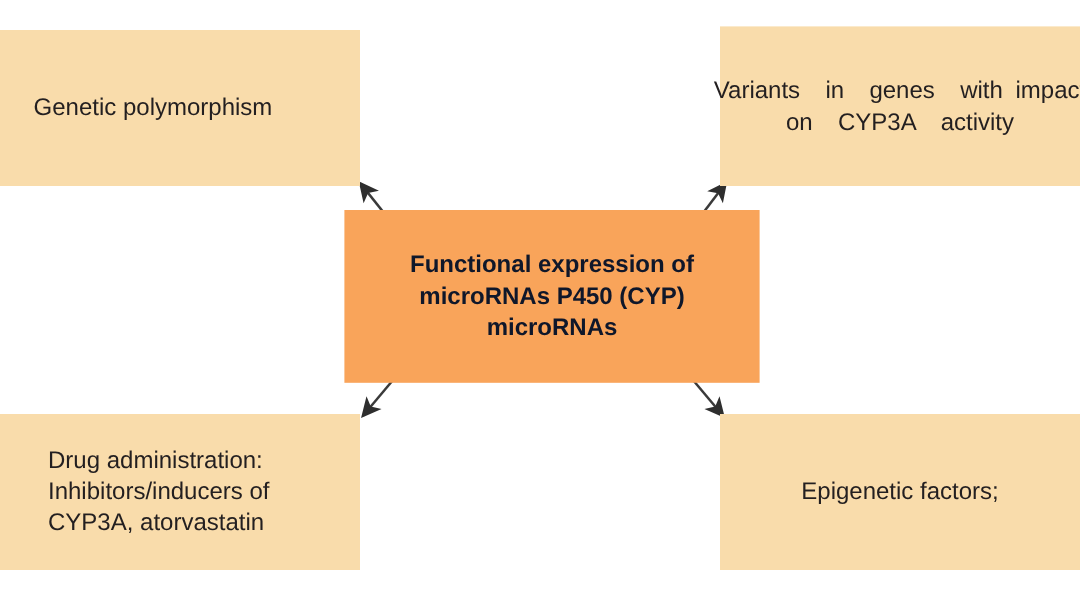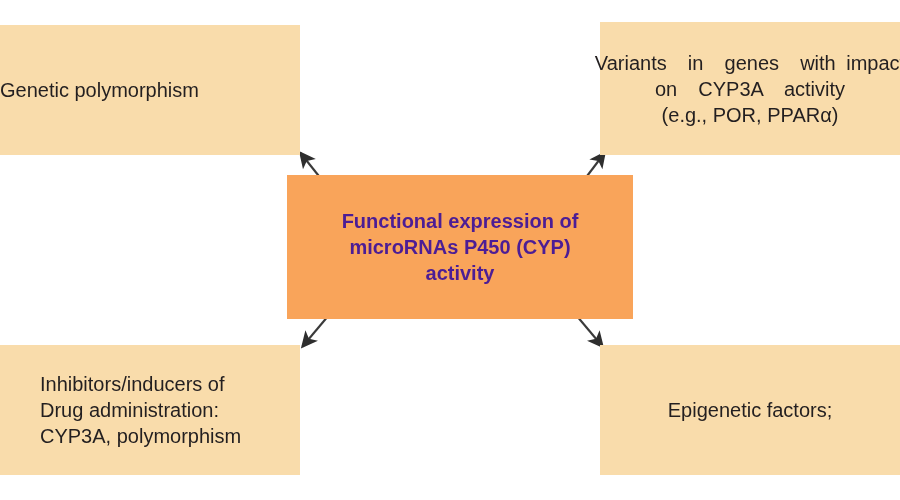--- a/index.html
+++ b/index.html
@@ -38,29 +38,29 @@
     background: #f9dcab;
     font-size: 20px;
     font-weight: 400;
     color: #231f20;
   }
 
   .node-center {
     background: #f9a45a;
     font-size: 20px;
     font-weight: bold;
-    color: #4c1d95;
+    color: #0f172a;
     text-align: center;
     align-items: center;
   }
 
   
   #node-genetic-polymorphism {
     left: 0px;   top: 25px;   width: 300px; height: 130px;
-    padding-right: 10px;
+    padding-left: 28px; padding-right: 10px;
     text-align: left;
     justify-content: center;
   }
   #node-gene-variants {
     left: 600px; top: 22px;   width: 300px; height: 133px;
     padding: 0 6px;
     text-align: center;
     align-items: center;
   }
   #node-central {
@@ -111,32 +111,31 @@
     </g>
   </svg>
 
   <div class="node node-factor" id="node-genetic-polymorphism">
     <span class="node-line">Genetic polymorphism</span>
   </div>
 
   <div class="node node-factor" id="node-gene-variants">
     <span class="node-line spaced">Variants  in  genes  with impact</span>
     <span class="node-line spaced">on  CYP3A  activity</span>
-    <span class="node-line">(e.g., POR, PPARα)</span>
   </div>
 
   <div class="node node-center" id="node-central">
     <span class="node-line">Functional expression of</span>
     <span class="node-line">microRNAs P450 (CYP)</span>
-    <span class="node-line">activity</span>
+    <span class="node-line">microRNAs</span>
   </div>
 
   <div class="node node-factor" id="node-drug-administration">
+    <span class="node-line">Drug administration:</span>
     <span class="node-line">Inhibitors/inducers of</span>
-    <span class="node-line">Drug administration:</span>
-    <span class="node-line">CYP3A, polymorphism</span>
+    <span class="node-line">CYP3A, atorvastatin</span>
   </div>
 
   <div class="node node-factor" id="node-epigenetic-factors">
     <span class="node-line">Epigenetic factors;</span>
   </div>
 
 </div>
 
 </body></html>

